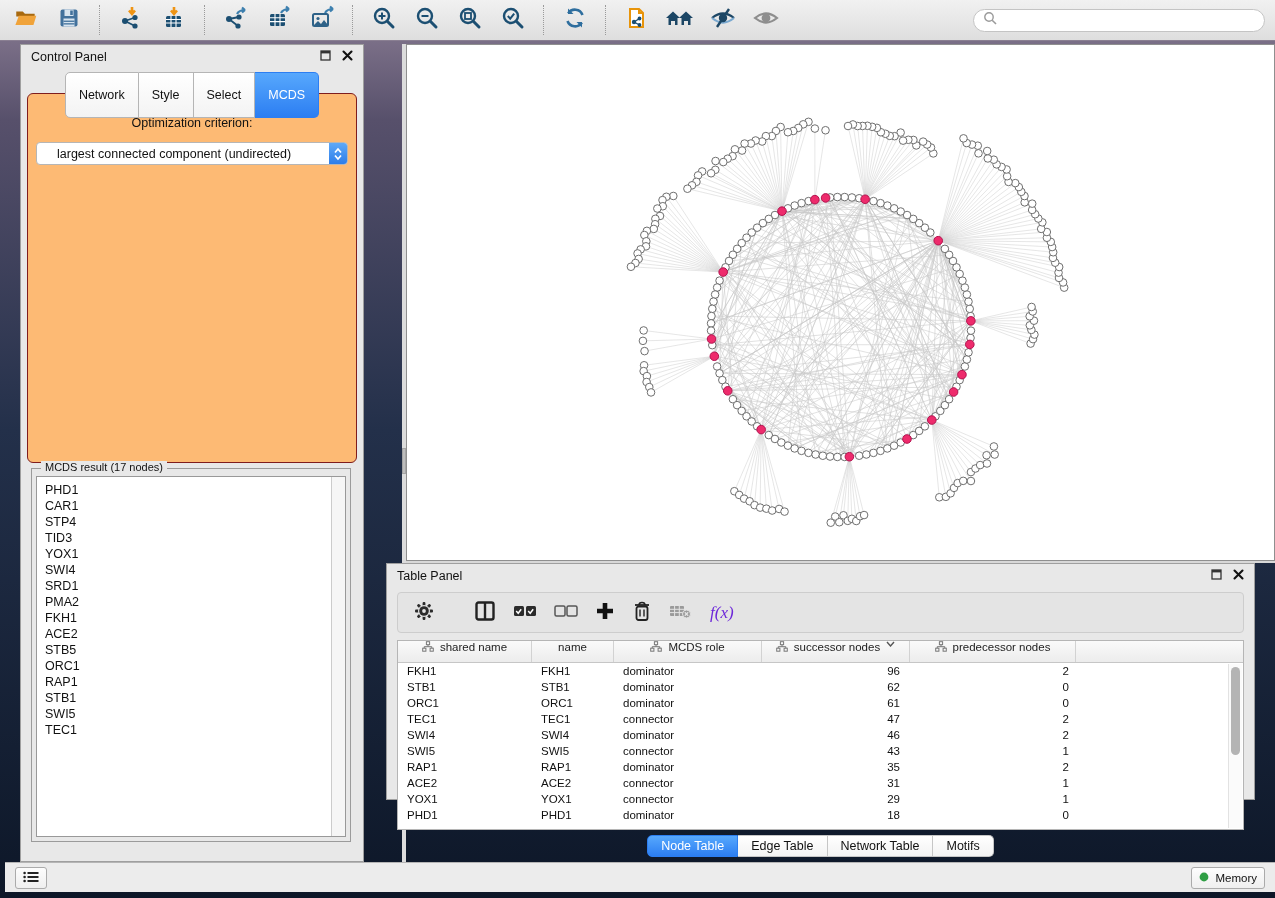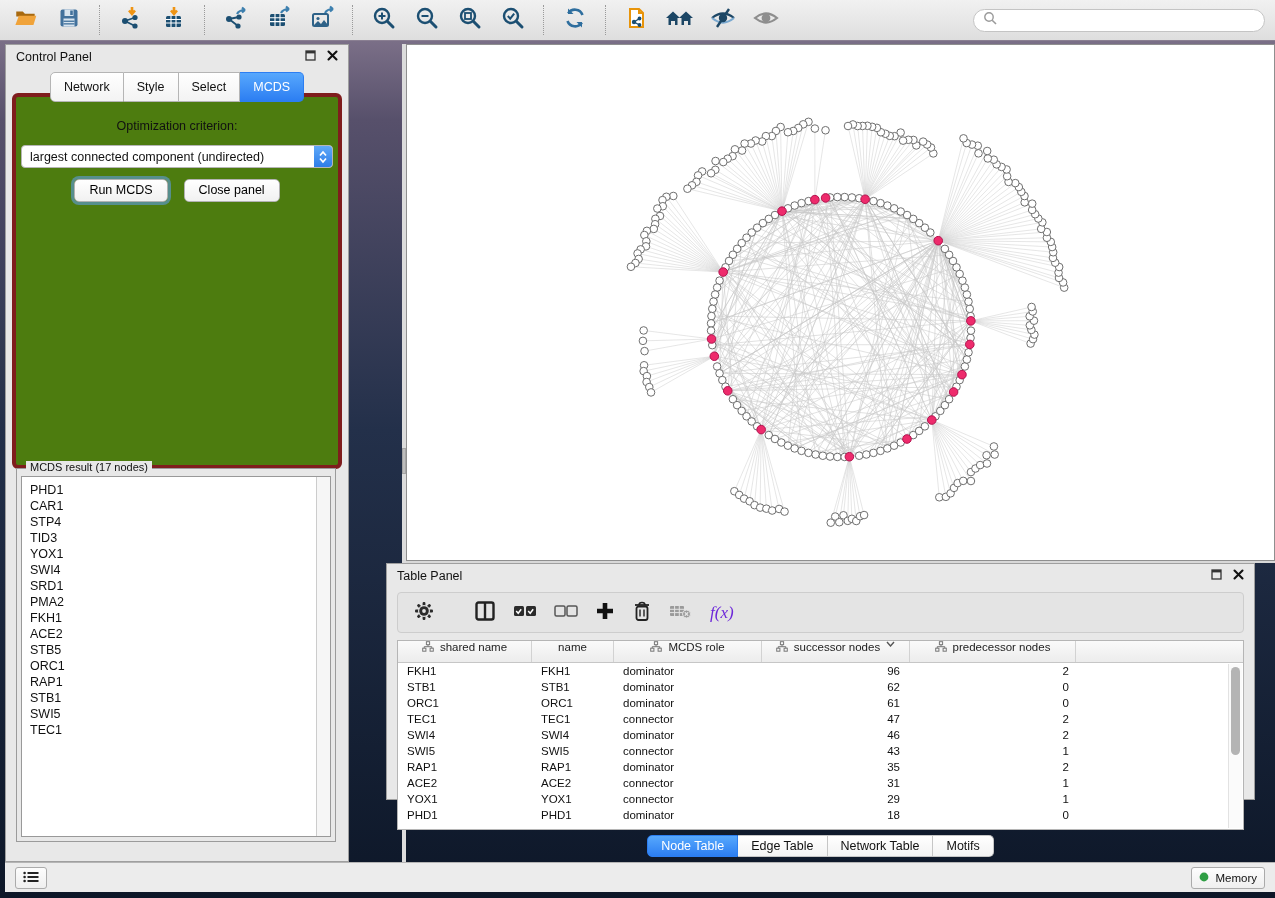--- a/index.html
+++ b/index.html
@@ -15,33 +15,33 @@
   .tbtn{width:32px;height:32px;display:flex;align-items:center;justify-content:center;border-radius:4px}
   .tsep{width:1px;height:30px;border-left:1px dotted #9a9a9a;margin:0 3px}
   #search-box{margin-left:auto;width:292px;height:23px;background:#fff;border:1px solid #c4c4c4;border-radius:12px;
     display:flex;align-items:center;padding:0 9px;gap:6px;box-sizing:border-box}
   #search-box input{border:none;outline:none;flex:1;font-size:12px;background:transparent;font-family:"Liberation Sans",sans-serif}
   
   .panel{position:absolute;background:#e8e8e8;border:1px solid #9f9f9f;box-sizing:border-box}
   .phead{height:24px;display:flex;align-items:center;padding:0 10px;font-size:12.5px}
   .pctl{margin-left:auto;display:flex;gap:11px;align-items:center}
   
-  #control-panel{left:5px;top:44px;width:344px;height:818px}
+  #control-panel{left:20px;top:44px;width:344px;height:818px}
   .tabs{display:flex;justify-content:center;margin-top:3px;position:relative;z-index:2}
-  .tab{height:20px;line-height:20px;padding:4px 13px;background:linear-gradient(#fff,#f3f3f3);
+  .tab{height:20px;line-height:20px;padding:12px 13px;background:linear-gradient(#fff,#f3f3f3);
     border:1px solid #b5b5b5;border-left:none;font-size:12.5px;color:#111}
   .tab:first-child{border-left:1px solid #b5b5b5;border-radius:5px 0 0 5px}
   .tab:last-child{border-radius:0 5px 5px 0}
   .tab.sel{background:linear-gradient(#57a8fd,#2c7ef2);color:#fff;border-color:#2c7ef2}
-  #mcds-card{position:absolute;left:6px;right:6px;top:48px;height:368px;background:#4d7c0f;
-    border:4px solid #7f1d1d;border-radius:6px}
+  #mcds-card{position:absolute;left:6px;right:6px;top:48px;height:368px;background:#fdba74;
+    border:1px solid #7f1d1d;border-radius:6px}
   #opt-label{display:block;text-align:center;margin-top:22px;font-size:12.5px}
   #opt-select{margin:12px auto 0;width:312px;height:23px;background:#fff;border:1px solid #b6b6b6;border-radius:4px;
     display:flex;align-items:center;box-sizing:border-box}
-  #opt-select .val{flex:1;font-size:12.5px;padding-left:8px;white-space:nowrap}
+  #opt-select .val{flex:1;font-size:12.5px;padding-left:20px;white-space:nowrap}
   #opt-select .step{width:18px;height:21px;border-radius:0 3px 3px 0;background:linear-gradient(#5fa9f8,#2d7de9);
     display:flex;align-items:center;justify-content:center}
   .btnrow{display:flex;justify-content:center;gap:16px;margin-top:11px}
   .btn{background:linear-gradient(#ffffff,#f1f1f1);border:1px solid #b2b2b2;border-radius:5px;
     font-size:12.5px;height:23px;line-height:21px;padding:0 14px;font-family:"Liberation Sans",sans-serif}
   .btn.focusring{box-shadow:0 0 0 3px rgba(96,158,245,.55)}
   #mcds-group{position:absolute;left:10px;right:12px;top:423px;height:372px;border:1px solid #9b9b9b}
   #mcds-group .legend{position:absolute;top:-8px;left:9px;background:#e8e8e8;padding:0 4px;font-size:11px}
   #mcds-listbox{position:absolute;left:4px;right:4px;top:7px;bottom:4px;background:#fff;border:1px solid #999;display:flex}
   #mcds-list{flex:1;margin:0;padding:5px 0 0 8px;list-style:none;font-size:12.5px;line-height:16px}
@@ -287,24 +287,20 @@
   <div id="mcds-card">
     <span id="opt-label">Optimization criterion:</span>
     <div id="opt-select">
       <span class="val">largest connected component (undirected)</span>
       <span class="step">
         <svg width="10" height="14" viewBox="0 0 10 14">
             <path d="M2 5.5L5 2l3 3.5" fill="none" stroke="#fff" stroke-width="1.7"></path>
             <path d="M2 8.5L5 12l3-3.5" fill="none" stroke="#fff" stroke-width="1.7"></path>
           </svg>
       </span>
-    </div>
-    <div class="btnrow">
-      <button class="btn focusring">Run MCDS</button>
-      <button class="btn">Close panel</button>
     </div>
   </div>
   <div id="mcds-group">
     <span class="legend">MCDS result (17 nodes)</span>
     <div id="mcds-listbox">
       <ul id="mcds-list">
           <li>PHD1</li>
           <li>CAR1</li>
           <li>STP4</li>
           <li>TID3</li>

